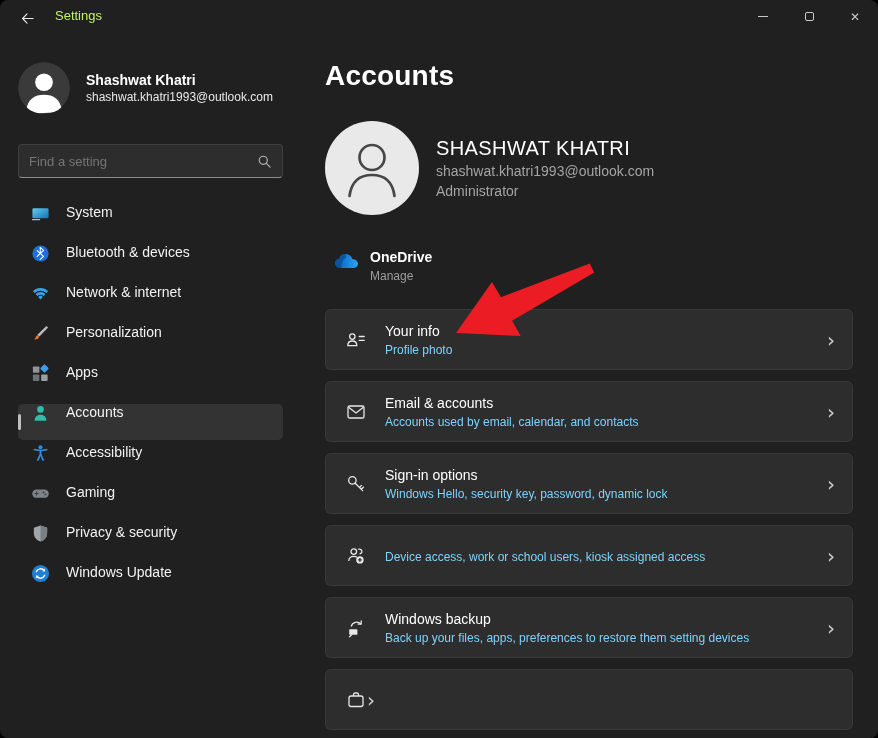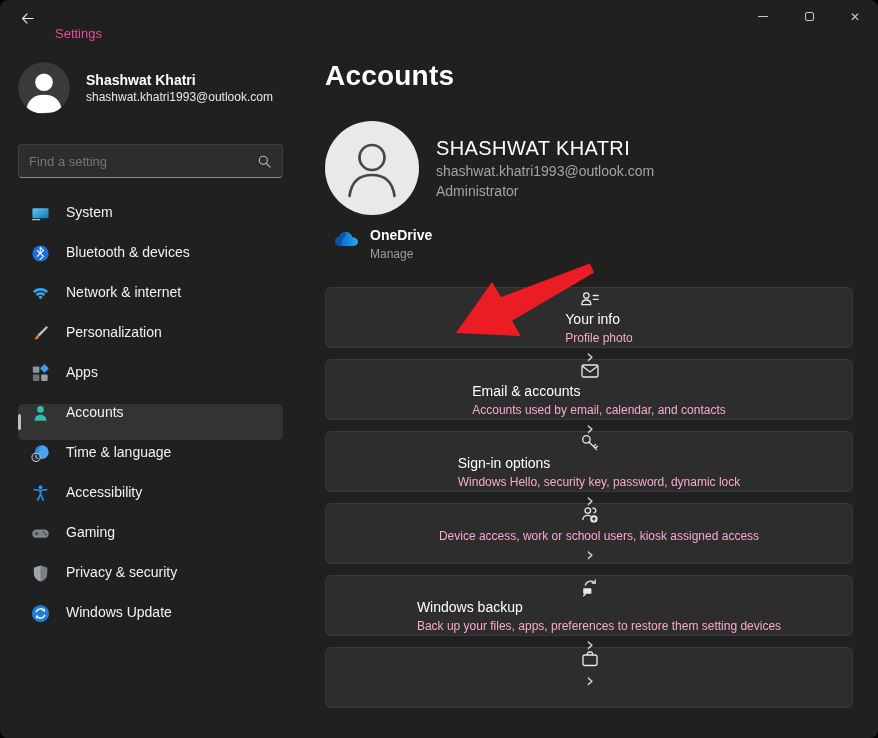--- a/index.html
+++ b/index.html
@@ -9,21 +9,21 @@
     position:relative; width:878px; height:738px;
     background:#202020; border-radius:8px; overflow:hidden;
     color:#fff;
   }
   
   .titlebar { position:absolute; top:0; left:0; right:0; height:40px; }
   .back-btn {
     position:absolute; left:10px; top:6px; width:34px; height:28px;
     display:flex; align-items:center; justify-content:center; border-radius:4px; cursor:pointer;
   }
-  .titlebar-title { position:absolute; left:55px; top:26px; font-size:13px; color:#ec4899;text-align:right; }
+  .titlebar-title { position:absolute; left:55px; top:8px; font-size:13px; color:#bef264;text-align:right; }
   .caption-controls { position:absolute; right:0; top:0; display:flex; }
   .cap-btn { width:46px; height:33px; display:flex; align-items:center; justify-content:center; color:#c9c9c9; }
   .glyph-min { width:10px; border-top:1px solid #c9c9c9; display:inline-block; }
   .glyph-max { width:9px; height:9px; border:1px solid #c9c9c9; border-radius:2px; display:inline-block; }
   .glyph-close { font-size:12px; line-height:1; color:#c9c9c9; }
   
   .sidebar { position:absolute; top:40px; left:0; width:300px; bottom:0; padding-left:18px; }
   .profile-row { margin-top:22px; display:flex; align-items:center; }
   .profile-avatar { width:52px; height:52px; border-radius:50%; overflow:hidden; flex:0 0 auto; }
   .profile-text { margin-left:16px; }
@@ -54,36 +54,36 @@
   .nav-icon svg { width:19px; height:19px; }
   .nav-label { margin-left:16px; font-size:14px; color:#f2f2f2; }
   
   .main { position:absolute; top:40px; left:325px; width:528px; bottom:0; }
   .page-title { margin-top:20px; font-size:28px; font-weight:600; letter-spacing:.2px; }
   .account-row { margin-top:29px; display:flex; align-items:center; }
   .big-avatar { width:94px; height:94px; flex:0 0 auto; }
   .account-text { margin-left:17px; }
   .account-name { font-size:20px; font-weight:500; letter-spacing:.4px; line-height:26px; }
   .account-email, .account-role { font-size:14px; color:#a4a4a4; line-height:20px; }
-  .onedrive-row { margin-top:11px; display:flex; align-items:flex-start; padding-left:8px; }
+  .onedrive-row { margin-top:33px; display:flex; align-items:flex-start; padding-left:8px; }
   .onedrive-icon { width:27px; height:19px; margin-top:3px; flex:0 0 auto; }
   .onedrive-text { margin-left:10px; }
   .onedrive-title { font-size:14px; font-weight:bold; line-height:18px; }
   .onedrive-link { font-size:12px; color:#9d9d9d; line-height:17px; margin-top:2px; cursor:pointer; }
   .cards { margin-top:24px; }
   .card {
     height:61px; background:#2d2d2d; border:1px solid rgba(255,255,255,0.055);
     border-radius:6px; margin-bottom:11px; display:flex; align-items:center;
-    padding:0 17px 0 19px; cursor:pointer;flex-direction:column;
+    padding:0 17px 0 19px; cursor:pointer;
   }
   .card-icon { width:22px; height:22px; flex:0 0 auto; display:flex; align-items:center; justify-content:center; }
   .card-icon svg { width:22px; height:22px; }
   .card-text { margin-left:18px; flex:1; }
   .card-title { font-size:14px; color:#fff; line-height:18px; }
-  .card-subtitle { font-size:12px; color:#f9a8d4; line-height:16px; margin-top:2px; }
+  .card-subtitle { font-size:12px; color:#7dd3fc; line-height:16px; margin-top:2px; }
   .card-chevron { font-size:20px; color:#cbcbcb; line-height:1; font-family:"DejaVu Sans", sans-serif; }
   
   .annotation-arrow { position:absolute; top:0; left:0; width:878px; height:738px; pointer-events:none; z-index:50; }
 </style>
 </head>
 <body>
 
 <div class="window">
 
   <div class="titlebar">
@@ -190,31 +190,20 @@
         </div>
         <div class="nav-item selected">
           <span class="nav-pill"></span>
           <span class="nav-icon">
             <svg viewBox="0 0 20 20" fill="#2fbdac">
               <circle cx="10" cy="5.7" r="3.5"></circle>
               <path d="M3.8 17.6 C3.8 13.6 6.4 11.2 10 11.2 C13.6 11.2 16.2 13.6 16.2 17.6 Z"></path>
             </svg>
           </span>
           <span class="nav-label">Accounts</span>
-        </div>
-        <div class="nav-item">
-          <span class="nav-icon">
-            <svg viewBox="0 0 20 20">
-              <circle cx="11.3" cy="8.6" r="7.2" fill="#2b8fe3"></circle>
-              <path d="M11.3 1.4 a7.2 7.2 0 0 1 0 14.4 C9 13 8.3 10.8 8.3 8.6 C8.3 6.4 9 4.2 11.3 1.4 Z" fill="#55aced" opacity=".7"></path>
-              <circle cx="5.3" cy="14.1" r="4.3" fill="#2b3137" stroke="#cdd6dc" stroke-width="1"></circle>
-              <path d="M5.3 11.8 v2.4 l1.7 1" stroke="#cdd6dc" stroke-width="1" fill="none" stroke-linecap="round"></path>
-            </svg>
-          </span>
-          <span class="nav-label">Time &amp; language</span>
         </div>
         <div class="nav-item">
           <span class="nav-icon">
             <svg viewBox="0 0 20 20" fill="#2b8fe3">
               <circle cx="10" cy="3.4" r="2.1"></circle>
               <path d="M2.6 6.7 L9 7.6 L9 10.9 L6 17.2 L7.8 18 L10 12.7 L12.2 18 L14 17.2 L11 10.9 L11 7.6 L17.4 6.7 L17.1 5.1 L10 6.1 L2.9 5.1 Z"></path>
             </svg>
           </span>
           <span class="nav-label">Accessibility</span>
         </div>

